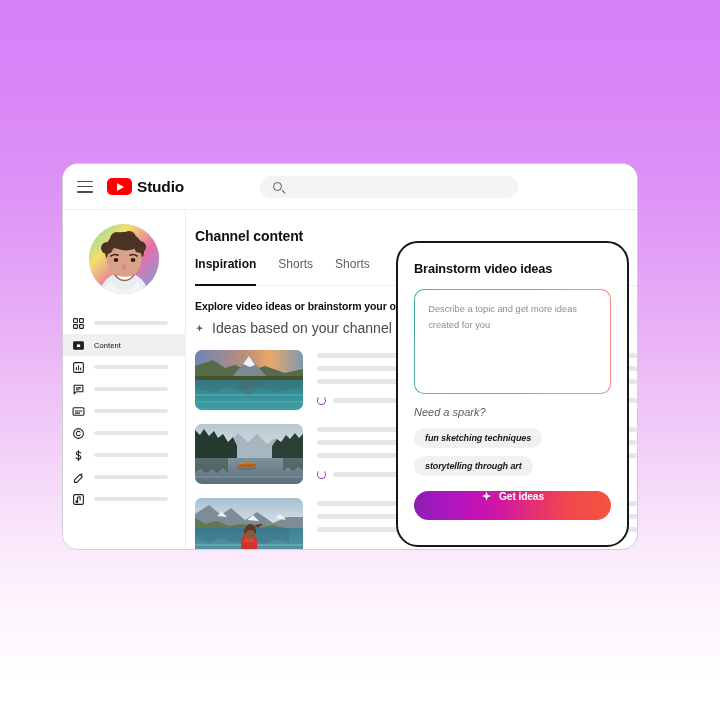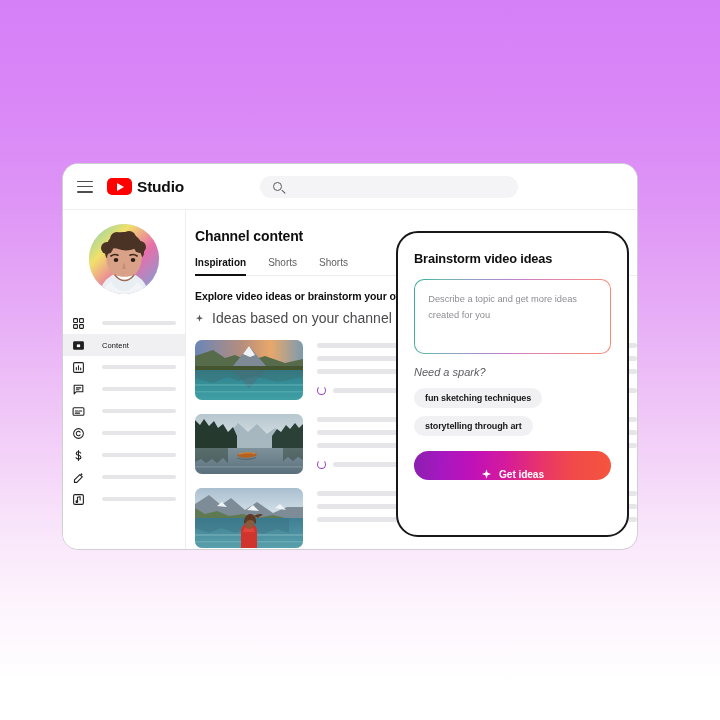--- a/index.html
+++ b/index.html
@@ -127,21 +127,21 @@
     position: relative;
     background: #d9d9d9;
   }
   .avatar svg { display: block; width: 70px; height: 70px; }
 
   .nav-item {
     display: flex;
     align-items: center;
     height: 22px;
     padding-left: 9px;
-    gap: 17px;
+    gap: 9px;
   }
   .nav-item.active { background: #f0f0f2; }
   .nav-ico {
     width: 13px; height: 13px;
     flex: none;
     color: #1f1f1f;
     display: flex; align-items: center; justify-content: center;
   }
   .nav-ico svg { display: block; width: 13px; height: 13px; }
   .nav-bar-ph {
@@ -166,23 +166,23 @@
   }
   .page-title {
     font-size: 14px;
     font-weight: 700;
     color: #0f0f0f;
     letter-spacing: -0.1px;
     margin-bottom: 13px;
   }
   .tabs { display: flex; gap: 22px; border-bottom: 1px solid #eeeef1; }
   .tab {
-    font-size: 10px;
+    font-size: 12px;
     color: #606063;
-    padding-bottom: 7px;
+    padding-bottom: 14px;
     position: relative;
   }
   .tab.active { color: #0f0f0f; font-weight: 700; }
   .tab.active::after {
     content: "";
     position: absolute;
     left: 0; right: 0; bottom: -1px;
     height: 2px;
     background: #0f0f0f;
   }
@@ -234,38 +234,38 @@
     border: 1.4px solid #9a3fc4;
     border-radius: 50%;
     border-top-color: transparent;
     flex: none;
   }
 
   
   #dialog {
     position: absolute;
     left: 396px;
-    top: 231px;
+    top: 241px;
     width: 233px;
     height: 306px;
     background: #ffffff;
     border: 2.5px solid #17171a;
     border-radius: 22px;
     padding: 18px 16px 0 16px;
   }
   .dlg-title {
     font-size: 12.8px;
     font-weight: 700;
     color: #0f0f0f;
     letter-spacing: -0.15px;
     margin-bottom: 13px;
   }
 
   .ta-frame {
-    height: 75px;
+    height: 105px;
     border-radius: 10px;
     padding: 1.2px;
     background: linear-gradient(100deg, #34a897 0%, #6fb6b0 14%, #a58fd0 38%, #c77fc6 52%, #e884a8 70%, #f4897f 88%, #f58a78 100%);
   }
   .ta-inner {
     width: 100%; height: 100%;
     background: #fff;
     border-radius: 9px;
     padding: 11px 13px;
   }
@@ -275,40 +275,40 @@
     color: #8e8e93;
   }
 
   .spark-label {
     margin-top: 12px;
     font-size: 11px;
     font-style: italic;
     color: #5c5c60;
   }
 
-  .chips { margin-top: 9px; }
+  .chips { margin-top: 9px; font-style: italic; }
   .chip {
     display: inline-block;
     background: #f1f1f3;
     border-radius: 11px;
     padding: 5px 11px;
     font-size: 9px;
     font-weight: 700;
     color: #17171a;
     margin-bottom: 7px;
     letter-spacing: -0.1px;
   }
 
   .cta {
     margin-top: 8px;
     height: 29px;
     border-radius: 15px;
     background: linear-gradient(92deg, #8b1fb0 0%, #a618c0 14%, #c011b8 30%, #d41a9c 46%, #e8336b 64%, #f1494b 80%, #f5553d 100%);
     display: flex;
-    align-items: flex-end;
+    align-items: flex-start;
     justify-content: center;
     gap: 7px;
     border: none;
     width: 100%;
     cursor: pointer;
   }
   .cta .spark4 { width: 11px; height: 11px; flex: none; color: #fff; }
   .cta .spark4 svg { display: block; width: 11px; height: 11px; }
   .cta .cta-txt {
     font-size: 10.2px;

